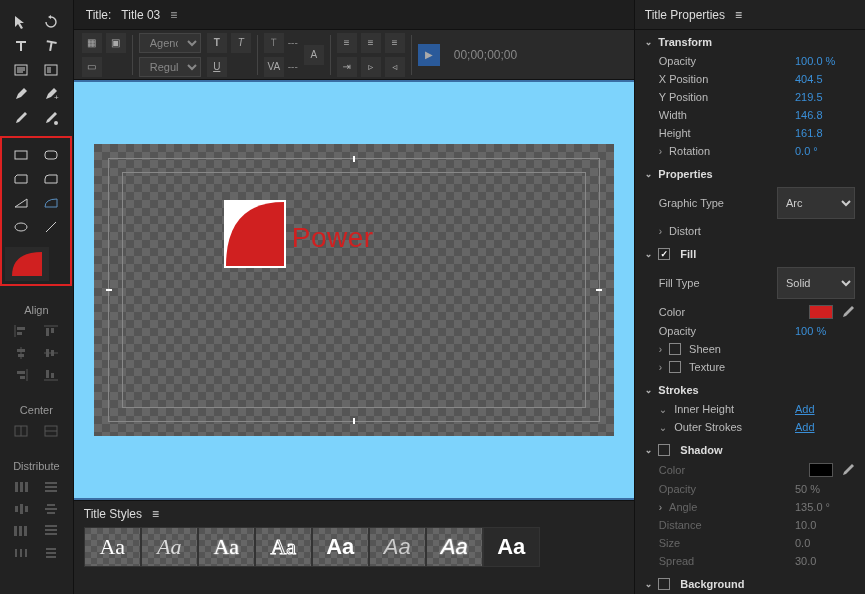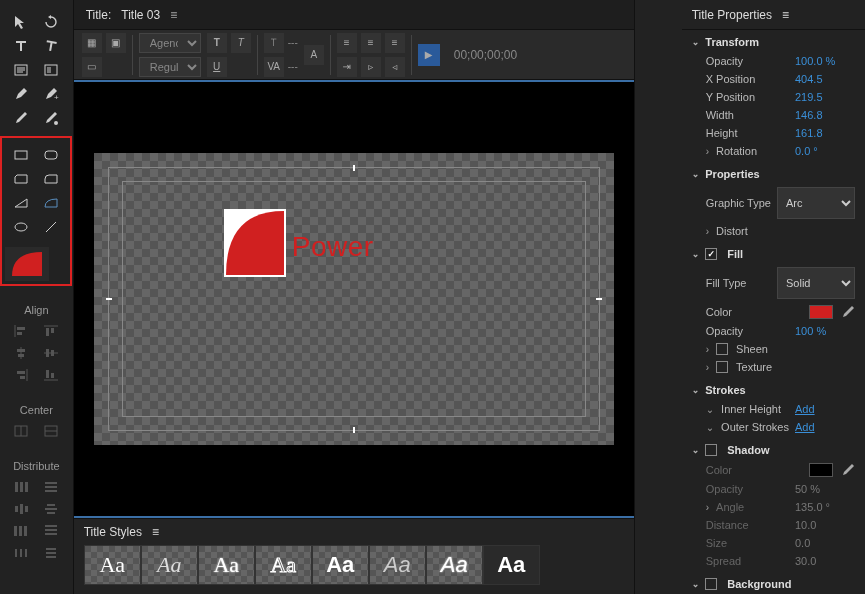--- a/index.html
+++ b/index.html
@@ -23,41 +23,41 @@
 .center { flex: 1; display: flex; flex-direction: column; background: #1e1e1e; }
 .title-bar { height: 30px; display: flex; align-items: center; padding: 0 12px; gap: 10px; border-bottom: 1px solid #111; color: #ddd; font-size: 12px;}
 .title-bar .menu-icon { opacity: 0.7; }
 .format-bar { height: 50px; background: #2a2a2a; border-bottom: 1px solid #111; display: flex; align-items: center; padding: 4px 8px; gap: 6px; }
 .fmt-group { display: flex; flex-direction: column; gap: 4px; }
 .fmt-row { display: flex; align-items: center; gap: 4px; }
 .fmt-btn { width: 20px; height: 20px; background: #333; display:flex;align-items:center;justify-content:center; color:#aaa; font-size:10px;}
 .fmt-select { background: #333; border: 1px solid #444; color: #888; padding: 2px 6px; font-size: 11px; width: 62px; height: 20px; }
 .fmt-num { color: #888; font-size: 10px; }
 .timecode { color: #888; font-size: 12px; margin-left: 8px; }
-.canvas-wrap { flex: 1; background: #000000; display: flex; align-items: center; justify-content: center; padding: 20px; border: 2px solid #3a6ea5; border-left:none; border-right:none;}
+.canvas-wrap { flex: 1; background: #7dd3fc; display: flex; align-items: center; justify-content: center; padding: 20px; border: 2px solid #3a6ea5; border-left:none; border-right:none;}
 .canvas { width: 520px; height: 292px; position: relative;
   background-image: repeating-conic-gradient(#666 0% 25%, #555 0% 50%); background-size: 16px 16px; }
 .margin-outer { position: absolute; inset: 14px; border: 1px solid #888; }
 .margin-inner { position: absolute; inset: 28px; border: 1px solid #888; }
 .handle { position:absolute; width:6px; height:2px; background:#fff; }
 .handle.top { top:-1px; left:50%; transform:translateX(-50%) rotate(90deg);}
 .handle.bottom { bottom:-1px; left:50%; transform:translateX(-50%) rotate(90deg);}
 .handle.left { left:-3px; top:50%; transform:translateY(-50%);}
 .handle.right { right:-3px; top:50%; transform:translateY(-50%);}
 .arc-shape { position: absolute; left: 130px; top: 56px; width: 62px; height: 68px; background: #fff; }
 .arc-shape svg { width: 100%; height: 100%; display:block;}
 .title-text { position: absolute; left: 198px; top: 78px; color: #d02020; font-size: 28px; font-weight: 500; letter-spacing: 0.5px; font-family: Arial, sans-serif;}
-.styles-bar { height: 76px; background: #232323; border-top: 1px solid #111; padding: 6px 10px; }
+.styles-bar { height: 94px; background: #232323; border-top: 1px solid #111; padding: 6px 10px; }
 .styles-header { display: flex; align-items: center; gap: 10px; color: #ddd; font-size: 12px; margin-bottom: 6px;}
 .styles-row { display: flex; gap: 0; }
 .style-swatch { width: 57px; height: 40px; display: flex; align-items:center; justify-content:center; font-family: Georgia, serif; font-size: 22px;
   background-image: repeating-conic-gradient(#666 0% 25%, #555 0% 50%); background-size: 12px 12px; border: 1px solid #333;}
 
 
-.props { width: 232px; background: #222; border-left: 1px solid #111; overflow-y: auto; font-size: 11px; padding-left: 47px; }
+.props { width: 232px; background: #222; border-left: 1px solid #111; overflow-y: auto; font-size: 11px; }
 .props-header { height: 30px; display:flex; align-items:center; padding: 0 10px; gap: 10px; color:#ddd; font-size:12px; border-bottom:1px solid #111;}
 .prop-section { padding: 2px 0; }
 .sec-head { display: flex; align-items: center; padding: 4px 10px; color: #ddd; font-weight: 600; gap: 6px; cursor: pointer;}
 .sec-head .tw { font-size: 9px; opacity:.8; }
 .prop-row { display: flex; align-items: center; padding: 3px 10px 3px 24px; gap: 4px; }
 .prop-label { flex: 1; color: #bbb; }
 .prop-label.dim { color: #666; }
 .prop-val { color: #3a8fd8; width: 60px; text-align: left; }
 .prop-val.dim { color: #777; }
 .prop-link { color: #3a8fd8; text-decoration: underline; cursor:pointer; width:60px;}

